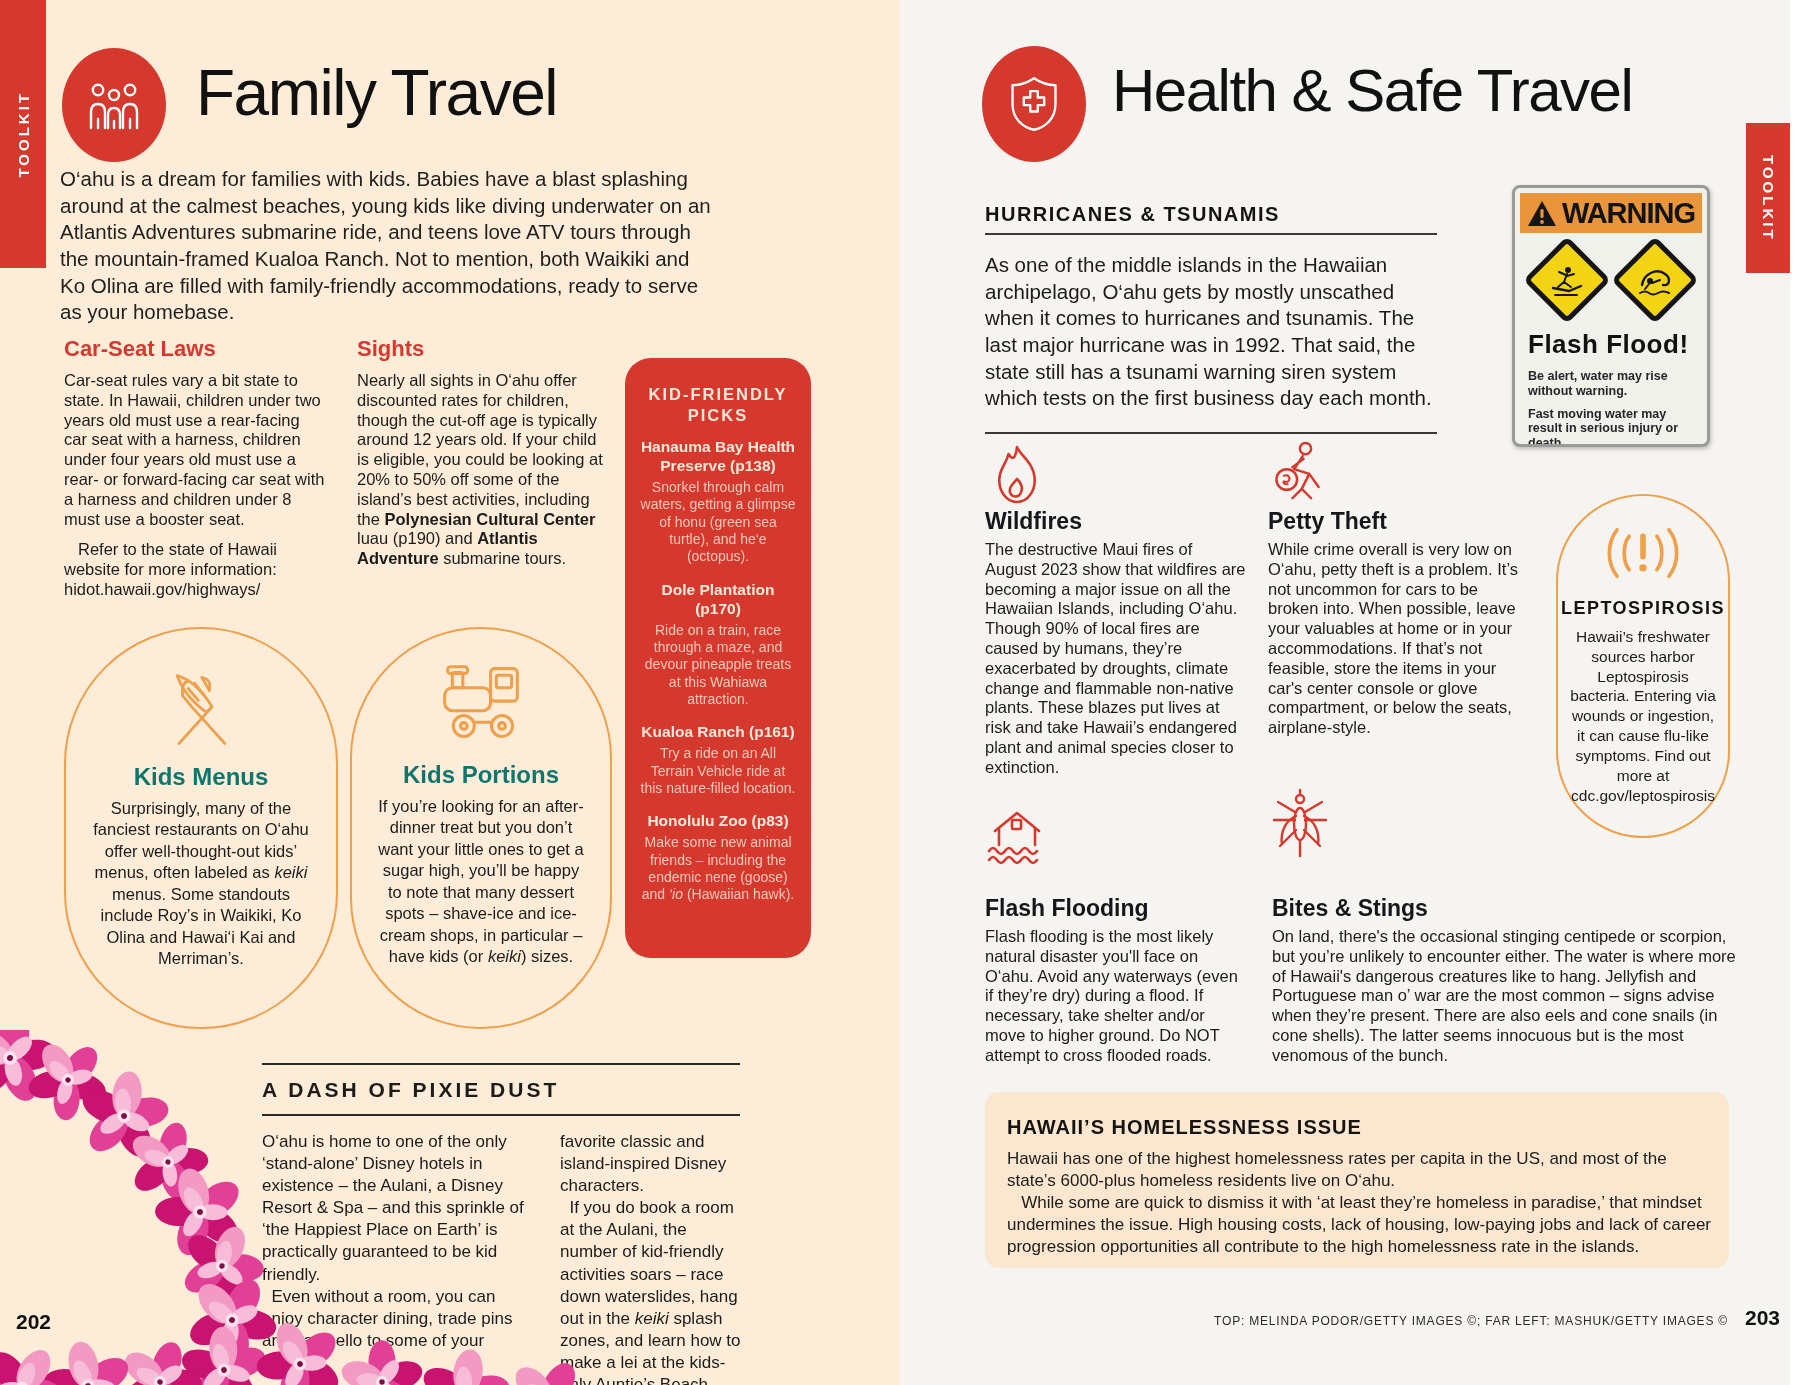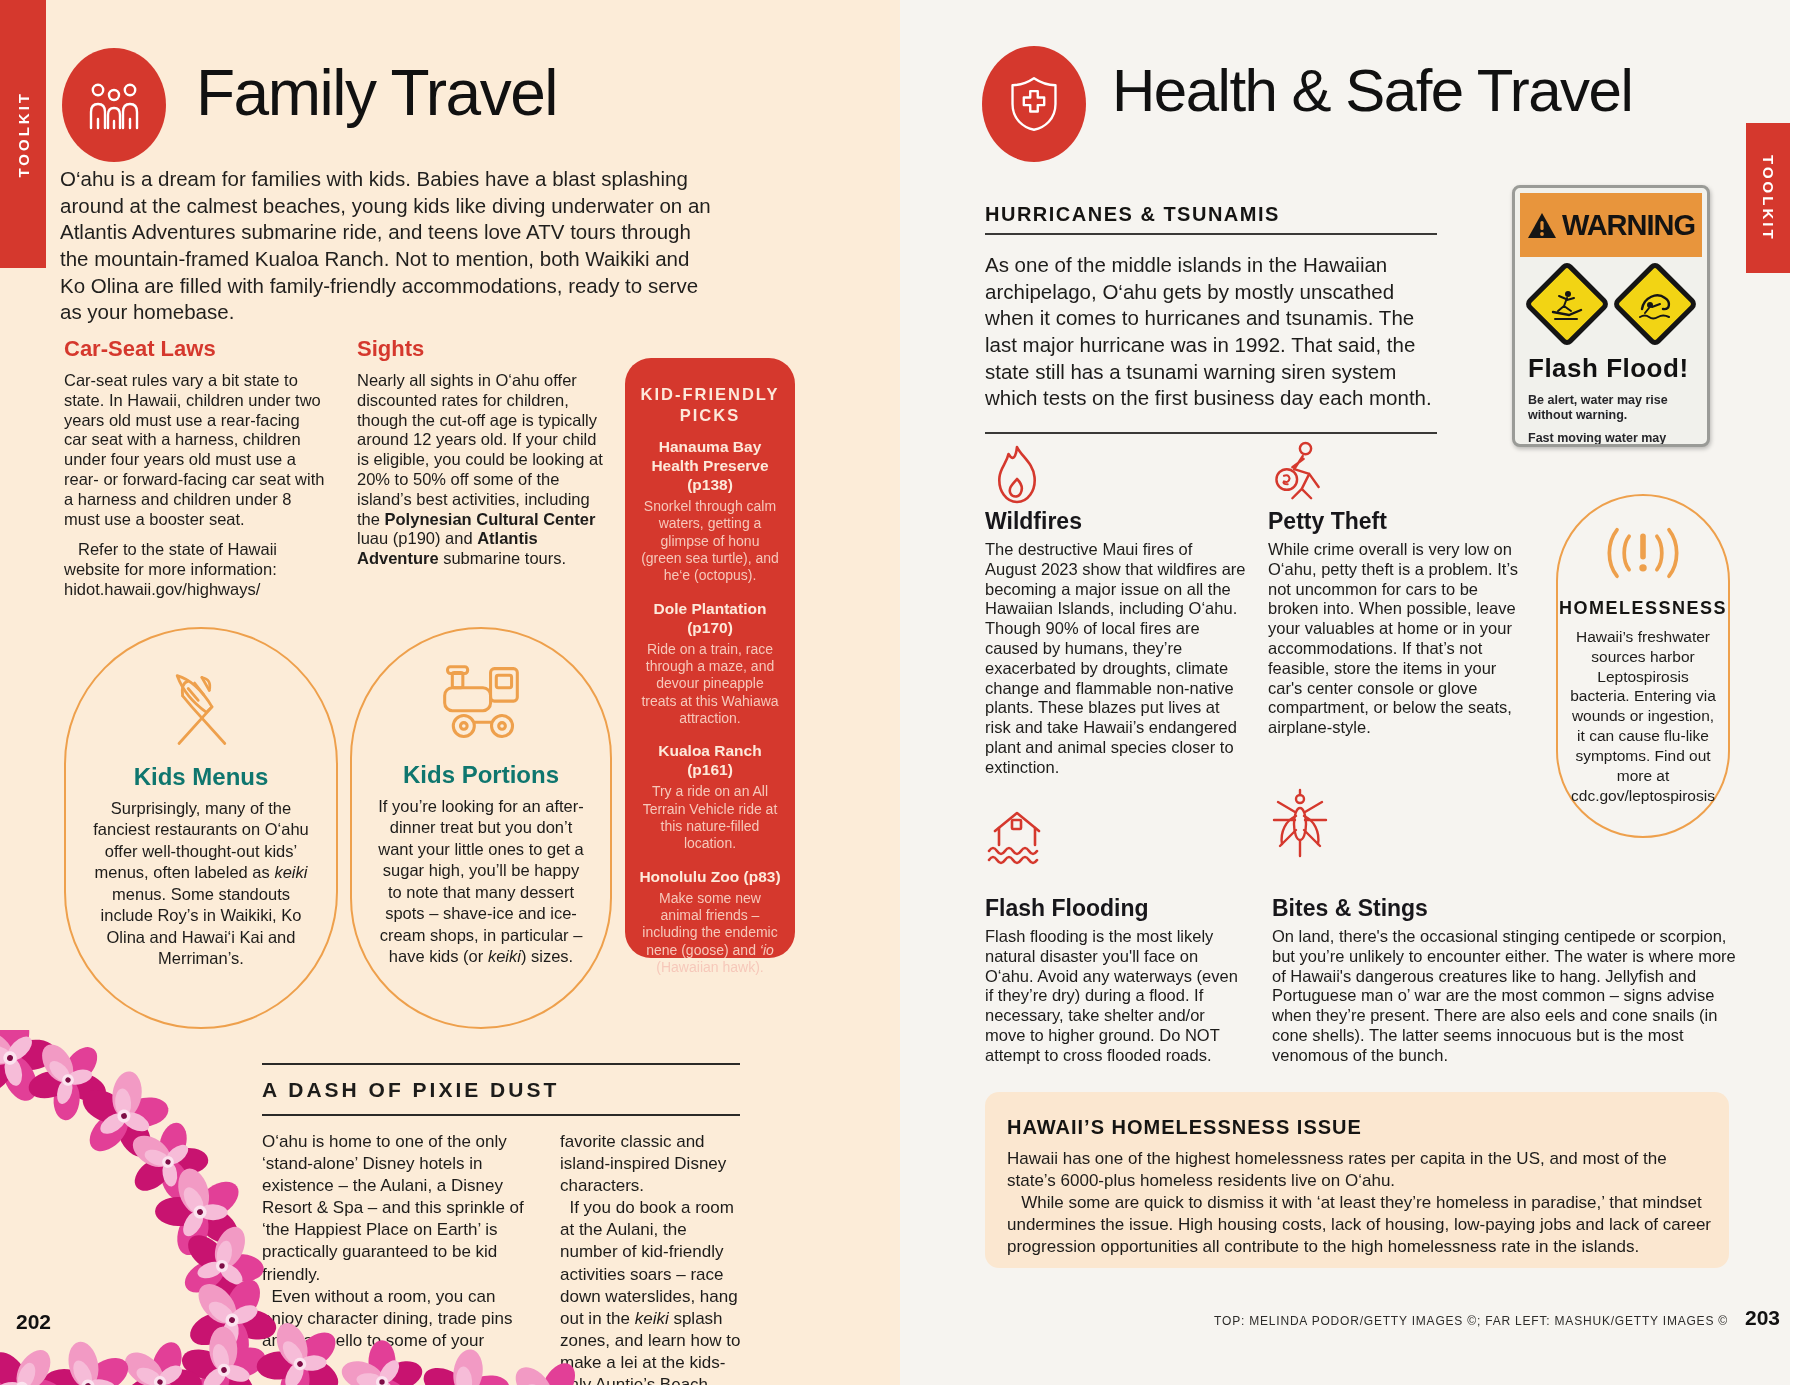--- a/index.html
+++ b/index.html
@@ -29,21 +29,21 @@
   .intro { left:60px; top:166px; width:652px; font-size:20.5px; line-height:1.3; color:#201f1d; }
 
   .col { width:256px; }
   .col h3 { color:#d5382d; font-size:22px; font-weight:bold; margin-bottom:9px; }
   .col p { font-size:16.5px; line-height:1.2; }
   .col p + p { text-indent:14px; margin-top:11px; }
   .col-carseat { left:64px;  top:336px; width:262px; }
   .col-sights  { left:357px; top:336px; width:252px; }
 
   
-  .picks { left:625px; top:358px; width:170px; height:600px; background:#d5382d; border-radius:26px;
+  .picks { left:625px; top:358px; width:186px; height:600px; background:#d5382d; border-radius:26px;
            padding:26px 14px; text-align:center; color:#f6c8ba; }
   .picks h4 { color:#fde9da; font-size:16.5px; letter-spacing:2px; line-height:1.28; font-weight:bold; margin-bottom:12px; }
   .pick { margin-top:15px; }
   .pick:first-of-type { margin-top:8px; }
   .pick-title { color:#fde9da; font-weight:bold; font-size:15.5px; line-height:1.22; }
   .pick-desc  { color:#f6c8ba; font-size:14px; line-height:1.24; margin-top:3px; }
 
   
   .oval { border:2.5px solid #eea04c; border-radius:140px; text-align:center; padding:32px 24px 20px;
           display:flex; flex-direction:column; align-items:center; }
@@ -97,21 +97,21 @@
   
   .homeless { left:85px; top:1092px; width:744px; height:176px; background:#fbe7d0; border-radius:14px; padding:24px 22px; }
   .homeless h4 { font-size:20px; font-weight:bold; letter-spacing:1px; color:#151412; }
   .homeless p { font-size:17px; line-height:1.3; margin-top:9px; width:706px; }
 
   .credits { right:72px; top:1314px; font-size:12px; letter-spacing:0.8px; color:#2c2b29; white-space:nowrap; }
 
   
   .wsign { left:612px; top:185px; width:198px; height:262px; background:#f1f1ec; border:3px solid #9a9b97;
            border-radius:8px; box-shadow:1px 2px 4px rgba(0,0,0,.25); overflow:hidden; }
-  .wband { margin:5px; height:64px; background:#e8953c; display:flex; align-items:center; justify-content:center; gap:5px; }
+  .wband { margin:5px; height:40px; background:#e8953c; display:flex; align-items:center; justify-content:center; gap:5px; }
   .wband .wtxt { font-size:29px; font-weight:bold; color:#131313; letter-spacing:-1px; }
   .wdiamonds { display:flex; justify-content:center; gap:26px; margin-top:16px; }
   .wdiamond { width:62px; height:62px; background:#f2d414; border:5px solid #151515; border-radius:7px;
               transform:rotate(45deg); display:flex; align-items:center; justify-content:center; }
   .wdiamond svg { transform:rotate(-45deg); }
   .wtitle { font-size:26px; font-weight:bold; color:#111; padding:0 13px; margin-top:18px; letter-spacing:0.5px; }
   .wline { font-size:12.5px; font-weight:bold; color:#26262a; line-height:1.18; padding:0 13px; }
   .wline1 { margin-top:9px; } .wline2 { margin-top:8px; }
 
   .lei { left:0; top:1030px; width:620px; height:355px; z-index:4; pointer-events:none; }
@@ -354,21 +354,21 @@
 
   <aside class="abs lepto">
     <svg class="ic" width="78" height="58" viewBox="0 0 84 60" fill="none" stroke="currentColor" stroke-width="4" stroke-linecap="round">
       <path d="M42 12 V34" stroke-width="6"></path>
       <circle cx="42" cy="46" r="4" fill="currentColor" stroke="none"></circle>
       <path d="M27 12 C20 21 20 39 27 48" stroke-width="4"></path>
       <path d="M14 5 C3 19 3 41 14 55" stroke-width="4"></path>
       <path d="M57 12 C64 21 64 39 57 48" stroke-width="4"></path>
       <path d="M70 5 C81 19 81 41 70 55" stroke-width="4"></path>
     </svg>
-    <h5>HOMELESSNESS</h5>
+    <h5>LEPTOSPIROSIS</h5>
     <p>Hawaii’s freshwater sources harbor Leptospirosis bacteria. Entering via wounds or ingestion, it can cause flu-like symptoms. Find out more at cdc.gov/leptospirosis</p>
   </aside>
 
   <div class="abs homeless">
     <h4>HAWAII’S HOMELESSNESS ISSUE</h4>
     <p>Hawaii has one of the highest homelessness rates per capita in the US, and most of the state’s 6000-plus homeless residents live on O‘ahu.<br>&nbsp;&nbsp;&nbsp;While some are quick to dismiss it with ‘at least they’re homeless in paradise,’ that mindset undermines the issue. High housing costs, lack of housing, low-paying jobs and lack of career progression opportunities all contribute to the high homelessness rate in the islands.</p>
   </div>
 
   <div class="abs credits">TOP: MELINDA PODOR/GETTY IMAGES ©; FAR LEFT: MASHUK/GETTY IMAGES ©</div>
   <div class="abs pagenum pagenum-right">203</div>

